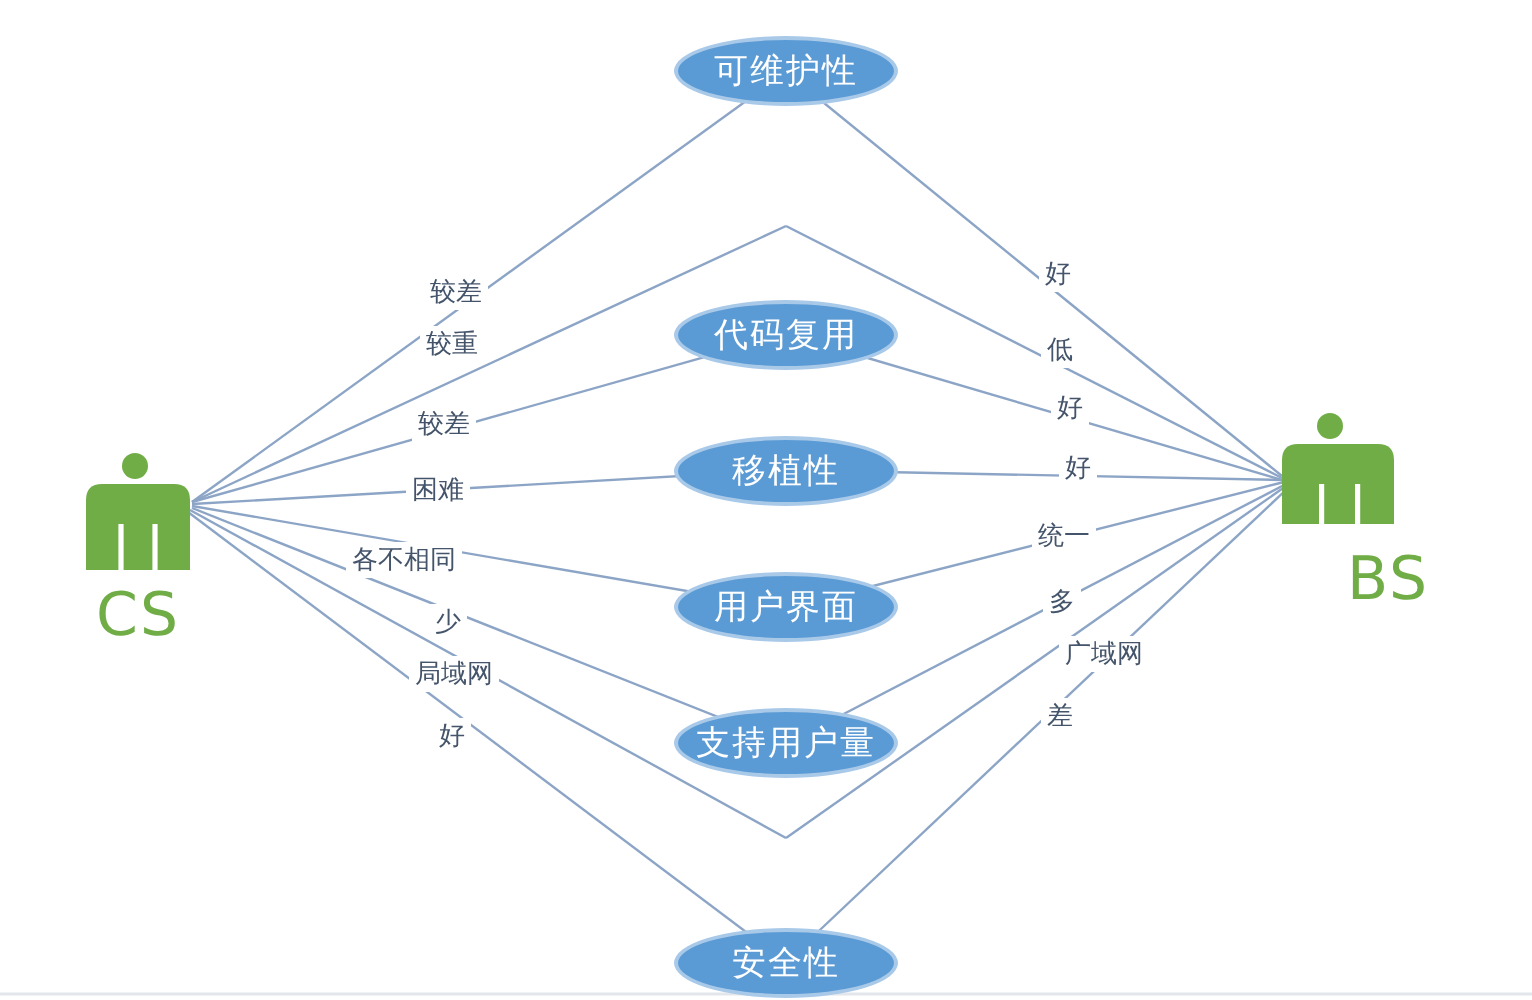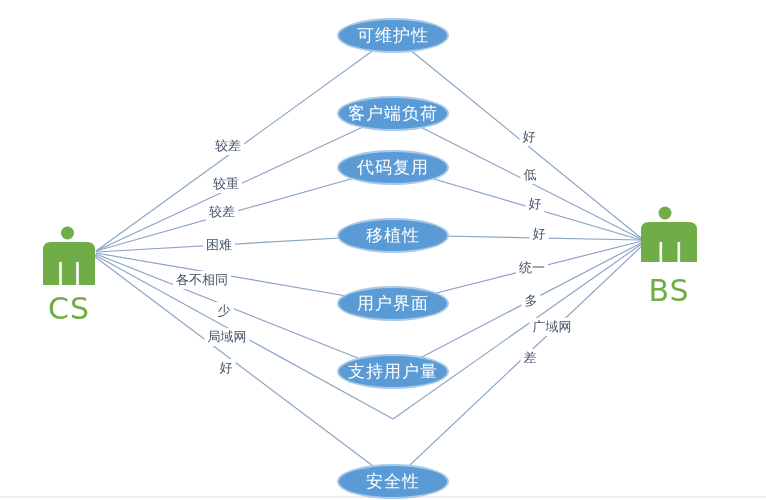--- a/index.html
+++ b/index.html
@@ -99,53 +99,50 @@
       <circle cx="665" cy="213" r="6.5"></circle>
       <path d="M641,262 L641,230 Q641,222 649,222 L689,222 Q697,222 697,230 L697,262 Z"></path>
       <rect x="659.5" y="242" width="2.6" height="20" fill="#ffffff"></rect>
       <rect x="677.5" y="242" width="2.6" height="20" fill="#ffffff"></rect>
     </g>
   </svg>
 
   <div class="ellipse" style="top:18px">
       <span>可维护性</span>
     </div>
-  <div class="ellipse" style="top:96px">
-      <span>客户端负荷</span>
-    </div>
   <div class="ellipse" style="top:218px">
       <span>移植性</span>
     </div>
   <div class="ellipse" style="top:150px">
       <span>代码复用</span>
     </div>
   <div class="ellipse" style="top:286px">
       <span>用户界面</span>
     </div>
   <div class="ellipse" style="top:354px">
       <span>支持用户量</span>
     </div>
   <div class="ellipse" style="top:464px">
       <span>安全性</span>
     </div>
 
   <div class="lbl" style="left:228px; top:146px">较差</div>
-  <div class="lbl" style="left:226px; top:184px">较重</div>
+  <div class="lbl" style="left:226px; top:172px">较重</div>
   <div class="lbl" style="left:222px; top:212px">较差</div>
   <div class="lbl" style="left:219px; top:245px">困难</div>
   <div class="lbl" style="left:202px; top:280px">各不相同</div>
   <div class="lbl" style="left:224px; top:311px">少</div>
   <div class="lbl" style="left:227px; top:337px">局域网</div>
   <div class="lbl" style="left:226px; top:368px">好</div>
 
   <div class="lbl" style="left:529px; top:137px">好</div>
   <div class="lbl" style="left:530px; top:175px">低</div>
   <div class="lbl" style="left:535px; top:204px">好</div>
   <div class="lbl" style="left:539px; top:234px">好</div>
   <div class="lbl" style="left:532px; top:268px">统一</div>
   <div class="lbl" style="left:531px; top:301px">多</div>
   <div class="lbl" style="left:552px; top:327px">广域网</div>
   <div class="lbl" style="left:530px; top:358px">差</div>
 
   <div class="node-label" style="left:69px;  top:308px">CS</div>
-  <div class="node-label" style="left:669px; top:290px">BS</div>
+  <div class="node-label" style="left:694px; top:290px">BS</div>
 
 </div>
 
 </body></html>

